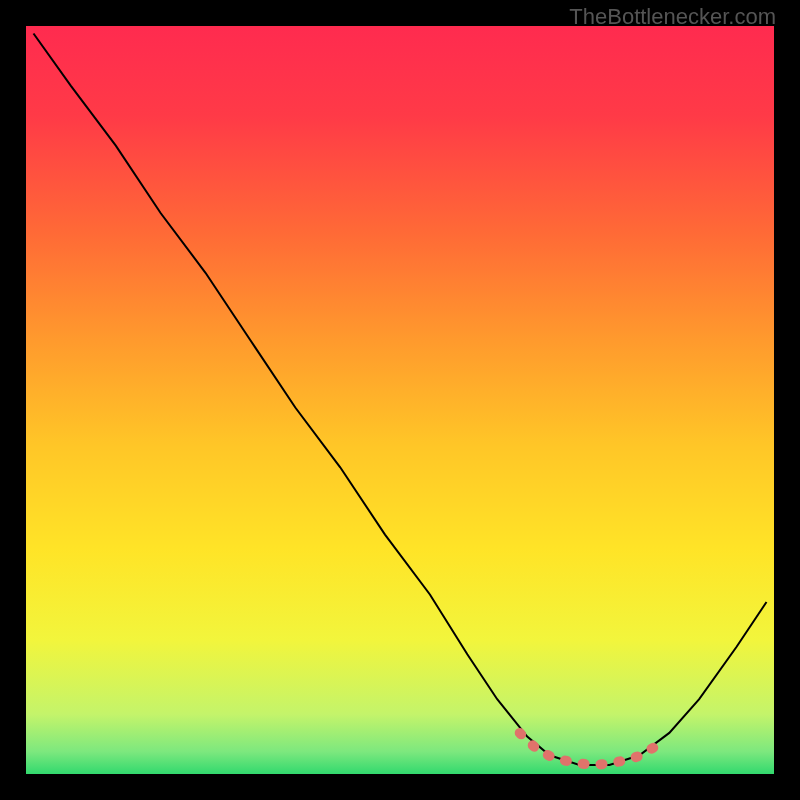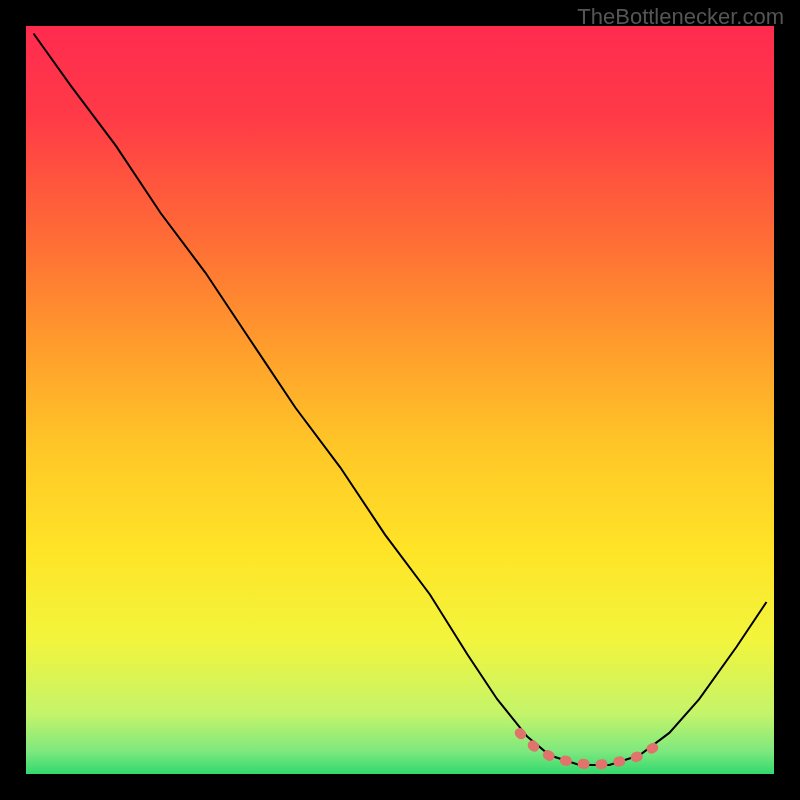--- a/index.html
+++ b/index.html
@@ -7,21 +7,21 @@
     padding: 0;
     background: #000;
     width: 800px;
     height: 800px;
     overflow: hidden;
     position: relative;
   }
   .watermark {
     position: absolute;
     top: 4px;
-    right: 16px;
+    right: 24px;
     color: #555;
     font-family: Arial, Helvetica, sans-serif;
     font-size: 22px;
     font-weight: 500;
     z-index: 10;
   }
   .frame {
     position: absolute;
     top: 26px;
     left: 26px;

